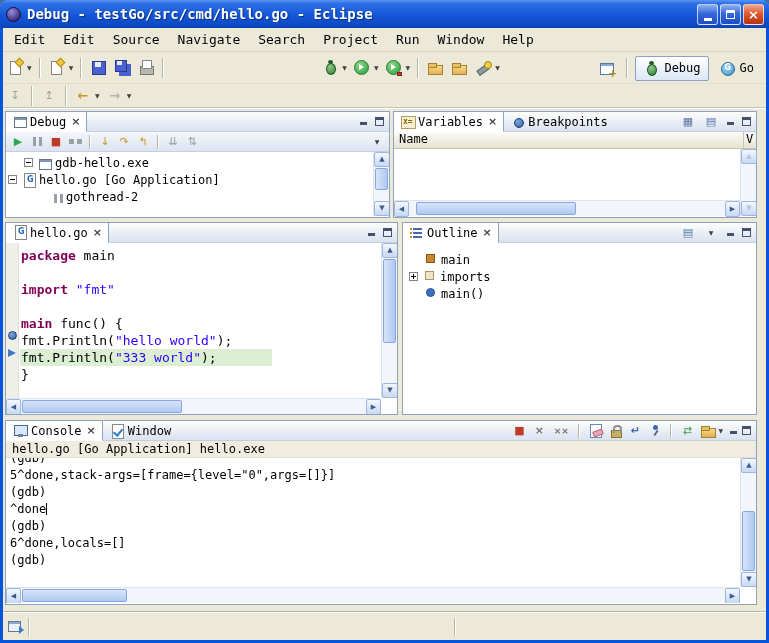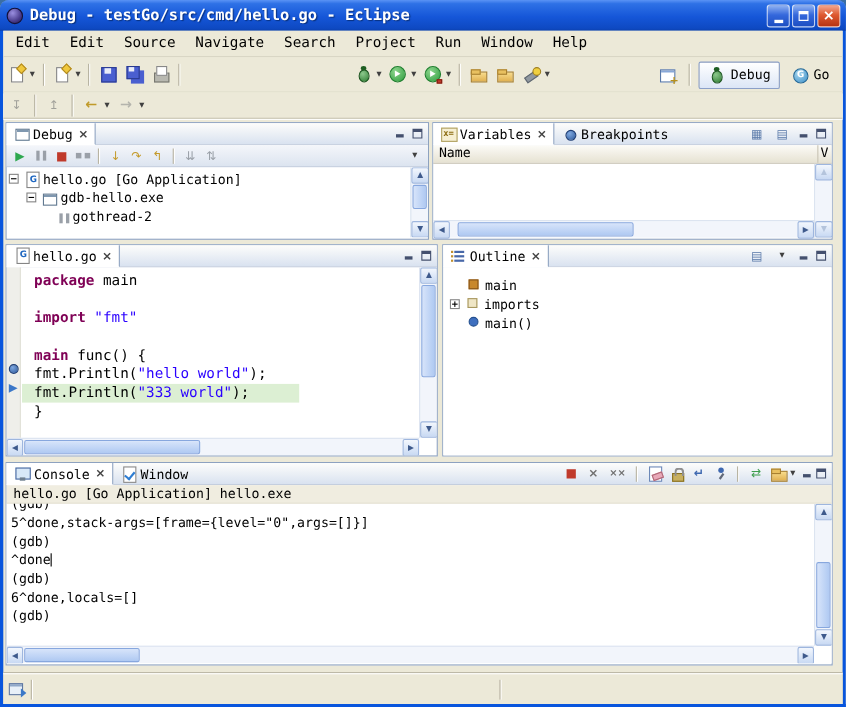--- a/index.html
+++ b/index.html
@@ -275,29 +275,29 @@
       <span class="vicon g" style="color:#C49A2A">↓</span>
       <span class="vicon g" style="color:#C49A2A">↷</span>
       <span class="vicon g" style="color:#C49A2A">↰</span>
       <span class="sep" style="height:14px"></span>
       <span class="vicon g" style="color:#9AA0A8">⇊</span>
       <span class="vicon g" style="color:#9AA0A8">⇅</span>
       <span class="vicon g" style="margin-left:auto;font-size:6px;color:#404040">▼</span>
     </div>
     <div style="position:relative; height:64px; overflow:hidden;">
       <div style="padding:2px 0 0 2px;">
+        <div class="trow" style="padding-left:16px">
+          <span class="exp"></span>
+          <span class="ticon icon-win" style="width:15px;height:15px"></span>
+          <span style="margin-left:3px">gdb-hello.exe</span>
+        </div>
         <div class="trow">
           <span class="exp"></span>
           <span class="ticon icon-gofile" style="width:15px;height:15px"></span>
           <span style="margin-left:3px">hello.go [Go Application]</span>
-        </div>
-        <div class="trow" style="padding-left:16px">
-          <span class="exp"></span>
-          <span class="ticon icon-win" style="width:15px;height:15px"></span>
-          <span style="margin-left:3px">gdb-hello.exe</span>
         </div>
         <div class="trow" style="padding-left:42px">
           <span class="ticon icon-pause" style="width:13px;height:13px"></span>
           <span style="margin-left:3px">gothread-2</span>
         </div>
       </div>
       <div class="sbv" style="right:0; top:0; bottom:0;">
         <div class="sbtn" style="position:absolute;top:0;left:0">▲</div>
         <div class="sbthumb" style="top:16px; height:22px;"></div>
         <div class="sbtn" style="position:absolute;bottom:0;left:0">▼</div>
@@ -354,21 +354,21 @@
     </div>
     <div style="position:relative; height:171px; overflow:hidden;">
 
       <div style="position:absolute; left:0; top:0; bottom:16px; width:13px; background:#EFEFEA; border-right:1px solid #E0E0D8;">
         <div class="bp" style="left:2px; top:88px;"></div>
         <div class="cur-arrow" style="left:2px; top:106px;"></div>
       </div>
 
       <div class="curline" style="left:14px; top:106px; width:252px; height:17px;"></div>
 
-      <div class="code" style="position:absolute; left:14px; top:4px; right:22px; padding-left:11px;">
+      <div class="code" style="position:absolute; left:4px; top:4px; right:22px; padding-left:11px;">
         <div><span class="kw">package</span><span> main</span></div>
         <div>&nbsp;</div>
         <div><span class="kw">import</span><span class="str"> "fmt"</span></div>
         <div>&nbsp;</div>
         <div><span class="kw">main</span><span> func() {</span></div>
         <div><span>    fmt.Println(</span><span class="str">"hello world"</span><span>);</span></div>
         <div><span>    fmt.Println(</span><span class="str">"333 world"</span><span>);</span></div>
         <div><span>}</span></div>
       </div>
 

